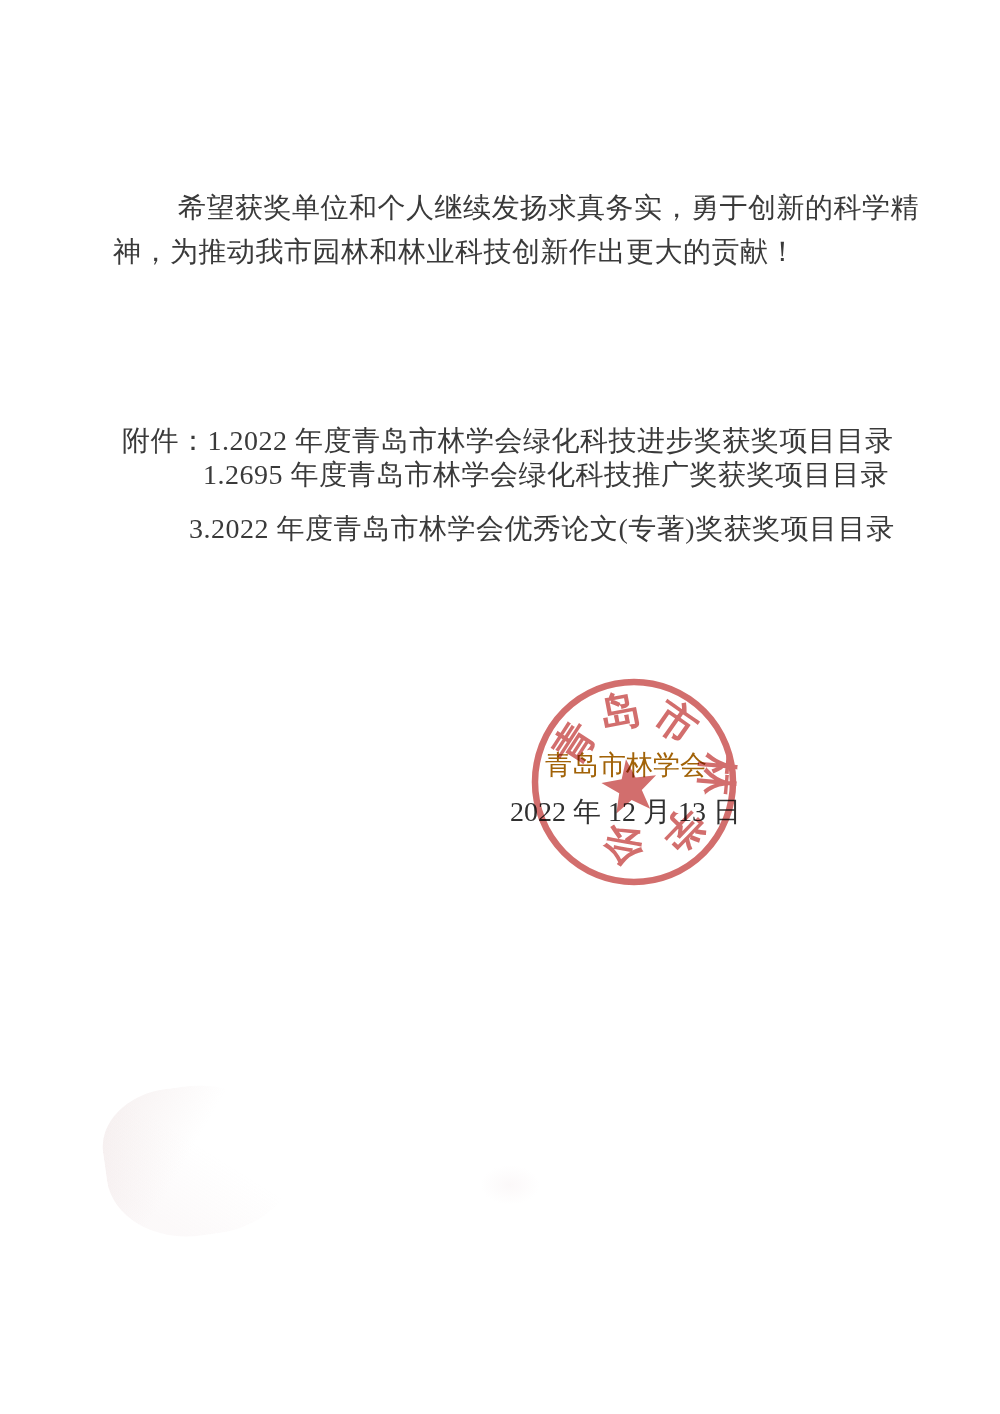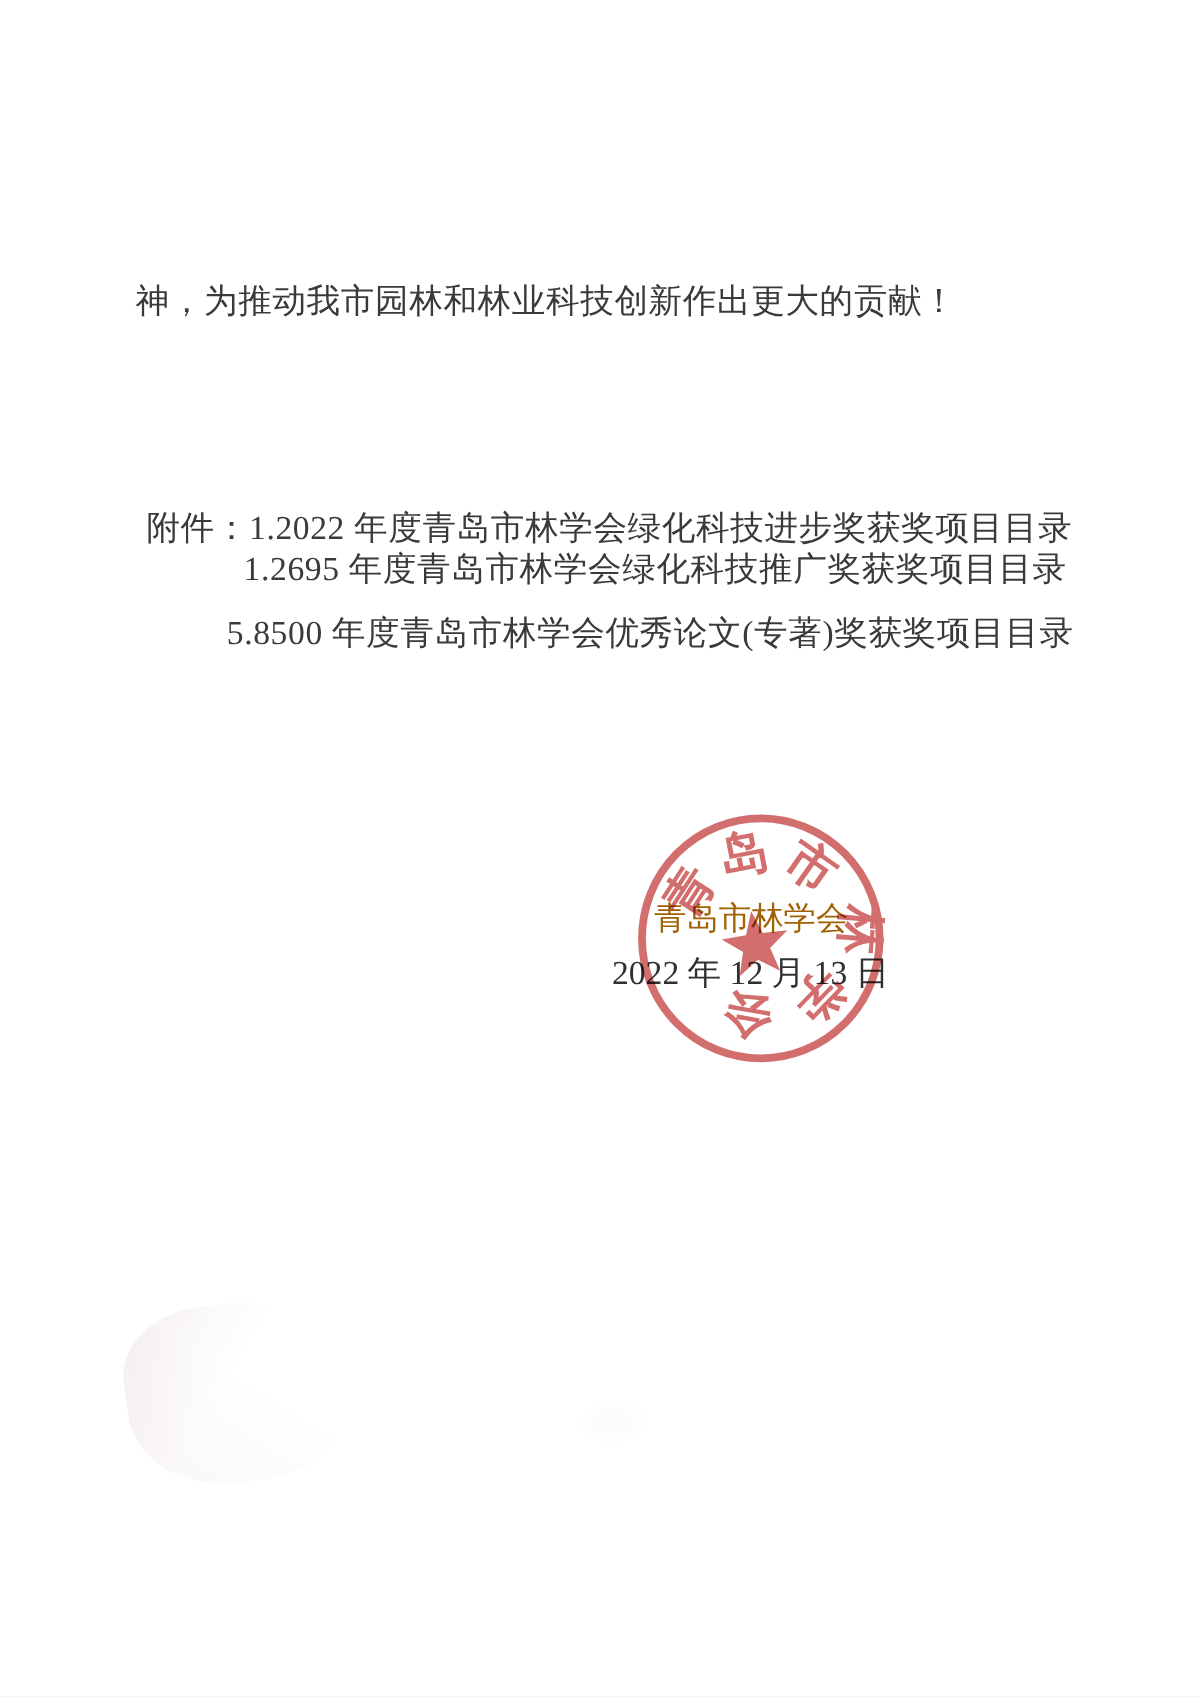--- a/index.html
+++ b/index.html
@@ -61,25 +61,26 @@
     left:480px;top:1165px;
     width:60px;height:40px;
     background:radial-gradient(ellipse at center, rgba(225,200,205,0.12), rgba(255,255,255,0) 70%);
   }
 </style>
 </head>
 <body>
 
 <div class="page">
 
+  <div class="txtline" style="left:178px;top:190px;">希望获奖单位和个人继续发扬求真务实，勇于创新的科学精</div>
   <div class="txtline" style="left:113px;top:234px;">神，为推动我市园林和林业科技创新作出更大的贡献！</div>
 
   <div class="txtline" style="left:122px;top:423px;">附件：1.2022 年度青岛市林学会绿化科技进步奖获奖项目目录</div>
   <div class="txtline" style="left:203px;top:457px;">1.2695 年度青岛市林学会绿化科技推广奖获奖项目目录</div>
-  <div class="txtline" style="left:189px;top:511px;">5.8500 年度青岛市林学会优秀论文(专著)奖获奖项目目录</div>
+  <div class="txtline" style="left:189px;top:511px;">3.2022 年度青岛市林学会优秀论文(专著)奖获奖项目目录</div>
 
   <div class="sig" style="left:545px;top:748px;">青岛市林学会</div>
   <div class="date" style="left:510px;top:795px;">2022 年 12 月 13 日</div>
 
   <svg class="seal-svg" viewBox="0 0 290 290">
     <g fill="#c94f4d" opacity="0.82">
 
       <ellipse cx="139" cy="142" rx="99" ry="100" fill="none" stroke="#c94f4d" stroke-width="6.5"></ellipse>
 
       <polygon transform="translate(135,148) rotate(-8)" points="0,-29 7.05,-9.71 27.6,-8.96 11.41,3.71 17.05,23.46 0,12 -17.05,23.46 -11.41,3.71 -27.6,-8.96 -7.05,-9.71"></polygon>

